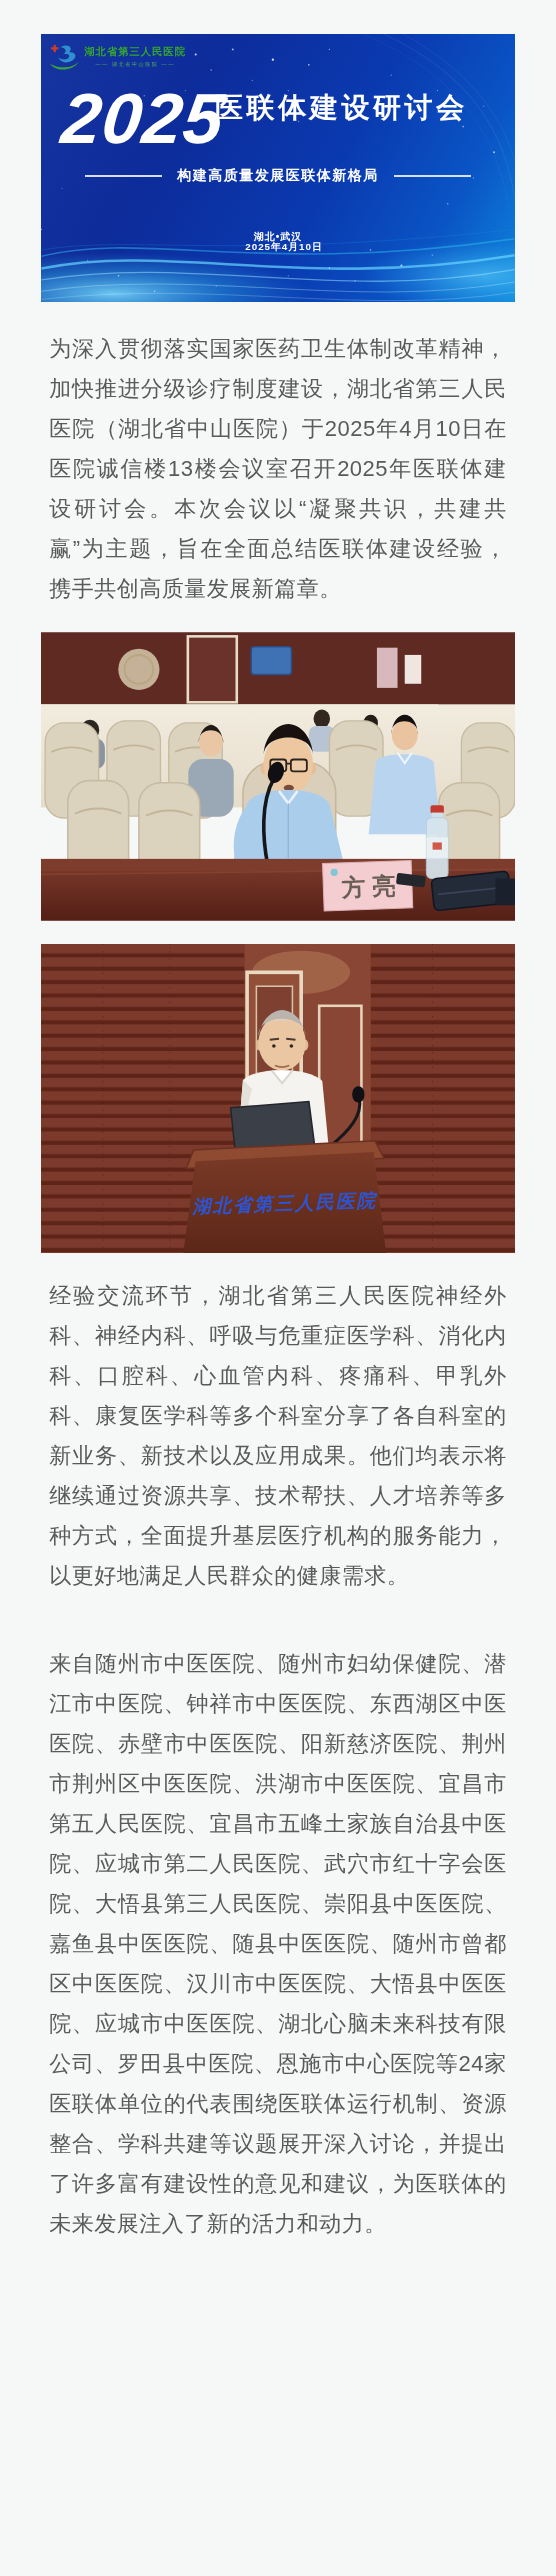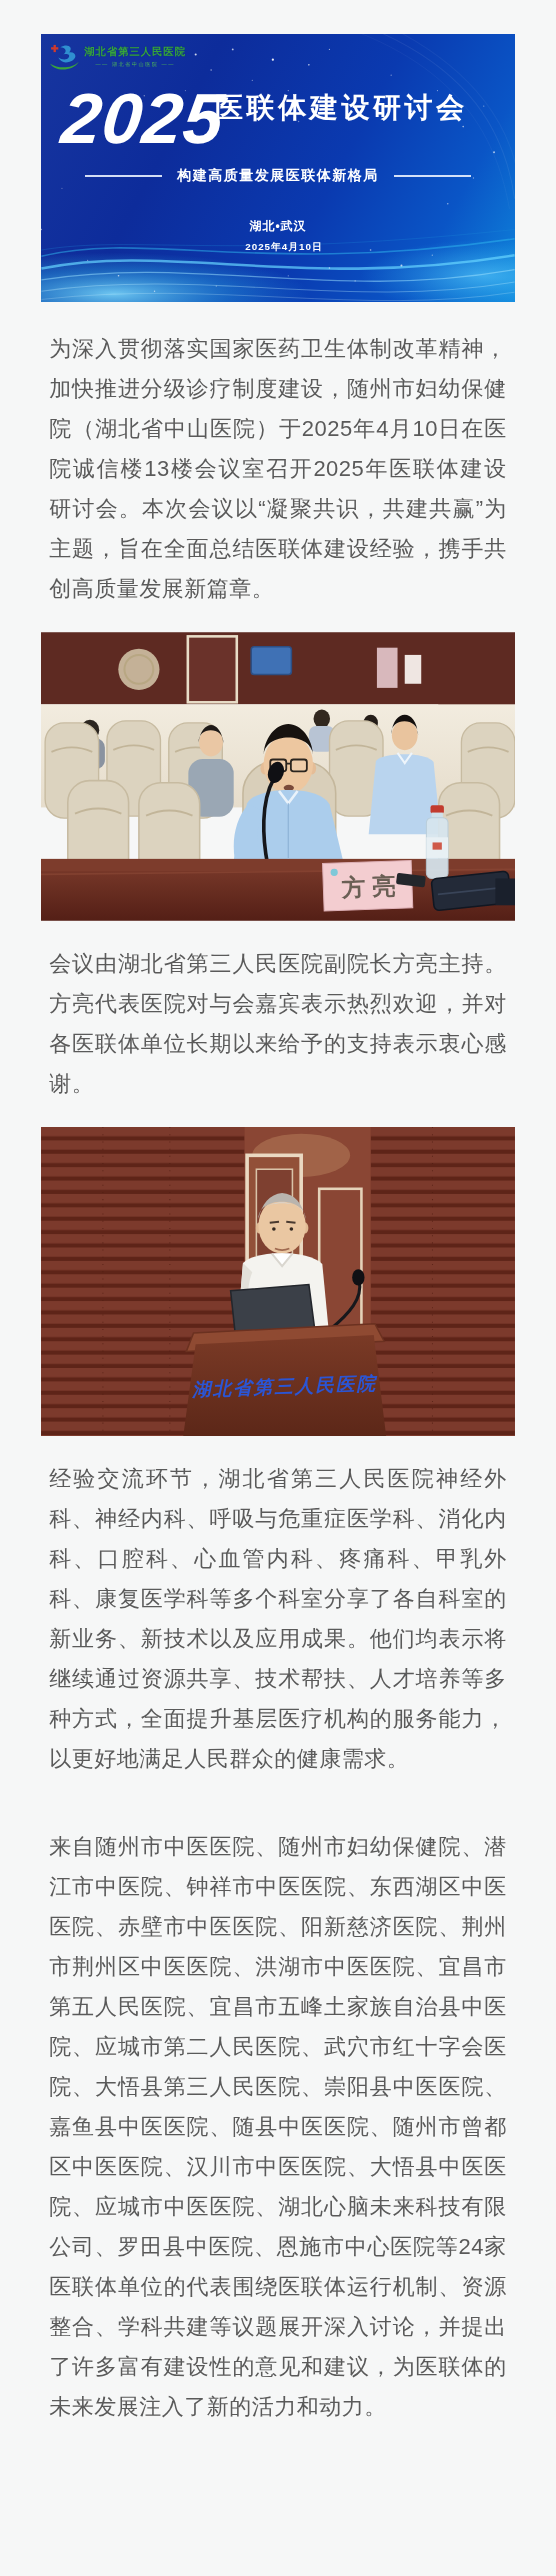--- a/index.html
+++ b/index.html
@@ -16,21 +16,21 @@
   .logo-sub{font-size:5.2px;color:#4db457;letter-spacing:1.5px;margin-top:1.5px;text-align:center;}
   .logo-sub::before,.logo-sub::after{content:"—— ";}
   .logo-sub::after{content:" ——";}
   .year{position:absolute;left:20.6px;top:49px;font-size:71px;line-height:1;font-weight:800;font-style:italic;
     color:#ffffff;transform:skewX(-6deg);letter-spacing:1px;}
   .head-titles{position:absolute;left:174px;top:55px;color:#fff;font-weight:800;}
   .head-line{font-size:28px;letter-spacing:3.6px;line-height:37px;white-space:nowrap;}
   .tagline-row{position:absolute;left:0;top:133px;width:474px;display:flex;align-items:center;justify-content:center;gap:15px;color:#fff;}
   .tagline-dash{width:77px;height:1.5px;background:#eaf2ff;opacity:.9;}
   .tagline{font-size:14px;font-weight:bold;letter-spacing:1.5px;}
-  .loc{position:absolute;left:0;top:184px;width:474px;text-align:center;color:#fff;font-size:12px;font-weight:bold;letter-spacing:1px;}
+  .loc{position:absolute;left:0;top:196px;width:474px;text-align:center;color:#fff;font-size:10px;font-weight:bold;letter-spacing:1px;}
   .date{position:absolute;left:0;top:207px;width:486px;text-align:center;color:#fff;font-size:9.8px;font-weight:bold;letter-spacing:1px;}
 
   
   .para{margin:0 8.2px;font-size:22px;line-height:40px;color:#5a5a5a;text-align:justify;letter-spacing:0.5px;}
   .para + .para{margin-top:48px;}
   .photo{display:block;margin:23px 0;}
 </style>
 </head>
 <body>
 
@@ -123,21 +123,21 @@
     </div>
     <div class="tagline-row">
       <span class="tagline-dash"></span>
       <span class="tagline">构建高质量发展医联体新格局</span>
       <span class="tagline-dash"></span>
     </div>
     <div class="loc">湖北•武汉</div>
     <div class="date">2025年4月10日</div>
   </div>
 
-  <p class="para">为深入贯彻落实国家医药卫生体制改革精神，加快推进分级诊疗制度建设，随州市妇幼保健院（湖北省中山医院）于2025年4月10日在医院诚信楼13楼会议室召开2025年医联体建设研讨会。本次会议以“凝聚共识，共建共赢”为主题，旨在全面总结医联体建设经验，携手共创高质量发展新篇章。</p>
+  <p class="para">为深入贯彻落实国家医药卫生体制改革精神，加快推进分级诊疗制度建设，湖北省第三人民医院（湖北省中山医院）于2025年4月10日在医院诚信楼13楼会议室召开2025年医联体建设研讨会。本次会议以“凝聚共识，共建共赢”为主题，旨在全面总结医联体建设经验，携手共创高质量发展新篇章。</p>
 
   <svg class="photo" width="474" height="289" viewBox="0 0 920 560">
     <defs>
       <linearGradient id="p1wall" x1="0" y1="0" x2="0" y2="1">
         <stop offset="0%" stop-color="#f2ecdf"></stop>
           <stop offset="100%" stop-color="#e6ddcc"></stop>
       </linearGradient>
       <linearGradient id="p1table" x1="0" y1="0" x2="0" y2="1">
         <stop offset="0%" stop-color="#7d3c2c"></stop>
           <stop offset="100%" stop-color="#541f16"></stop>
@@ -232,21 +232,20 @@
       <rect x="760" y="408" width="18" height="14" fill="#cf5a4a"></rect>
     </g>
     <rect x="690" y="470" width="56" height="22" rx="4" fill="#23262b" transform="rotate(7 718 481)"></rect>
     <g transform="rotate(-6 835 502)">
       <rect x="760" y="471" width="150" height="62" rx="10" fill="#232a38" stroke="#111722" stroke-width="3"></rect>
       <line x1="770" y1="502" x2="900" y2="502" stroke="#394458" stroke-width="3"></line>
     </g>
     <rect x="882" y="478" width="38" height="52" fill="#1a202c"></rect>
   </svg>
 
-  <p class="para">会议由湖北省第三人民医院副院长方亮主持。方亮代表医院对与会嘉宾表示热烈欢迎，并对各医联体单位长期以来给予的支持表示衷心感谢。</p>
 
   <svg class="photo" width="474" height="309" viewBox="0 0 920 600">
     <defs>
       <pattern id="slat" width="920" height="26" patternUnits="userSpaceOnUse">
         <rect width="920" height="26" fill="#7c3a2c"></rect>
         <rect y="18" width="920" height="8" fill="#5e2418"></rect>
       </pattern>
       <linearGradient id="podium" x1="0" y1="0" x2="0" y2="1">
         <stop offset="0%" stop-color="#7a3a26"></stop>
           <stop offset="100%" stop-color="#5c2718"></stop>

